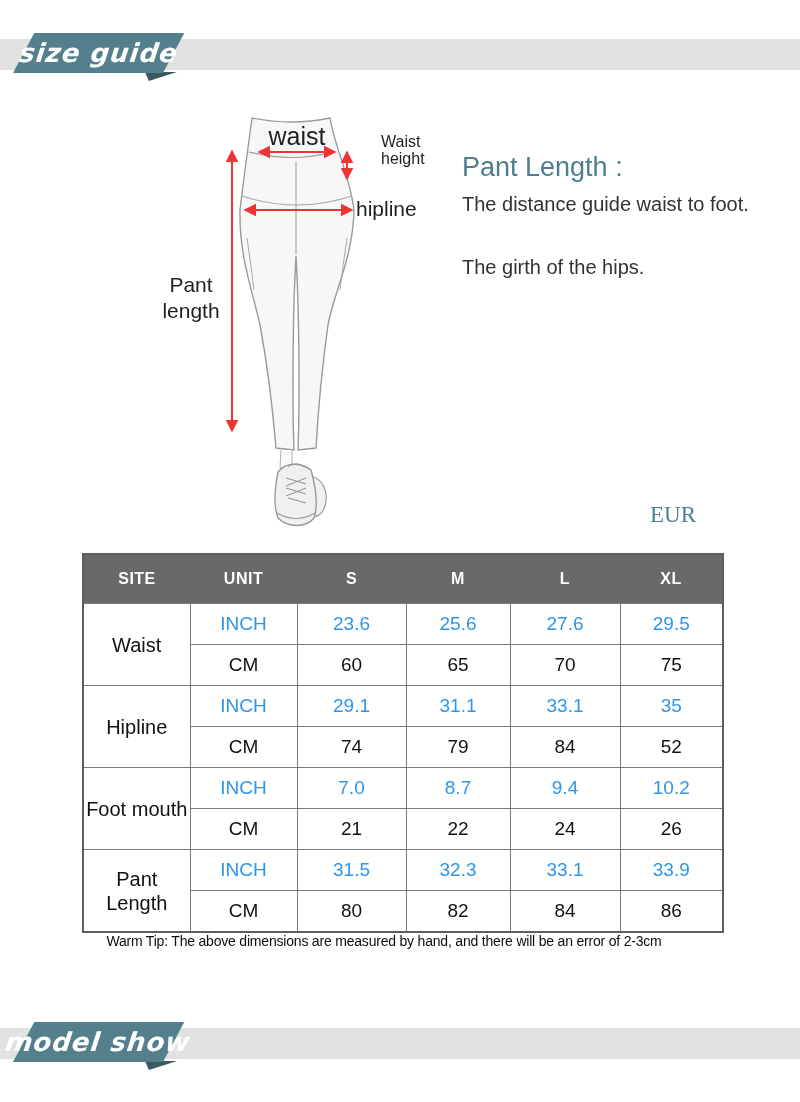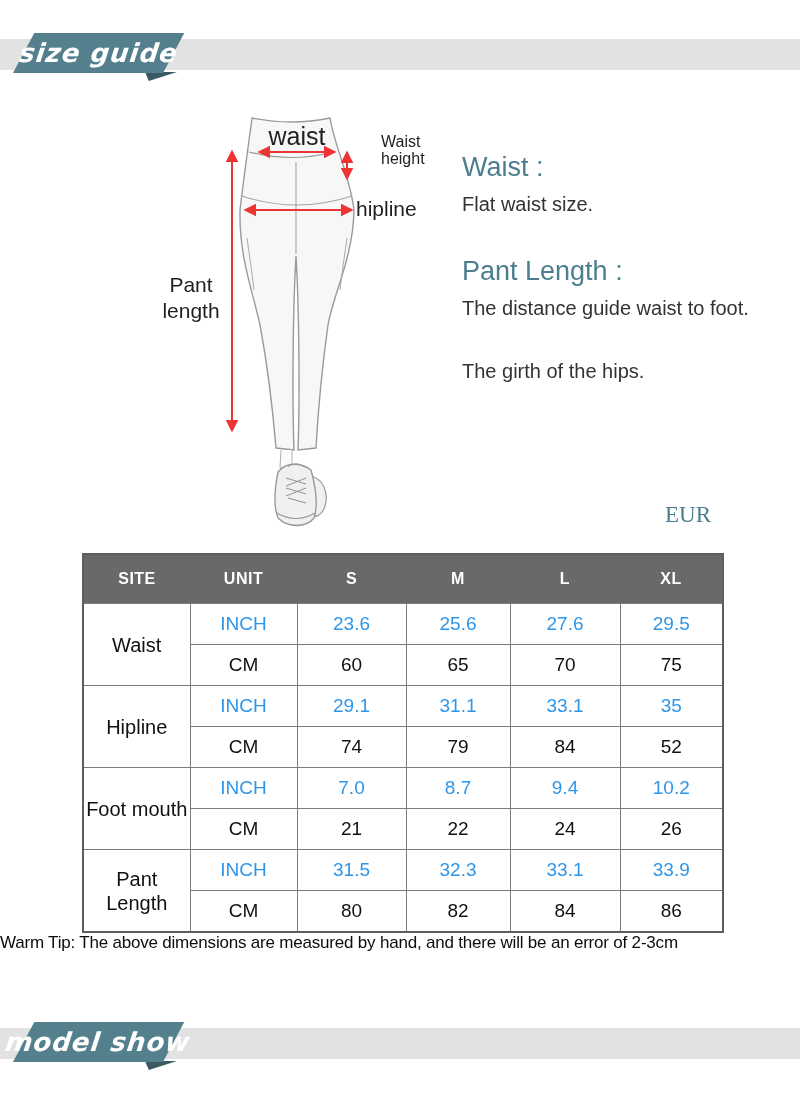--- a/index.html
+++ b/index.html
@@ -31,35 +31,35 @@
   .lbl-waist{left:256px;top:122px;width:82px;text-align:center;font-size:25px;}
   .lbl-waist-height{left:357px;top:133px;width:76px;font-size:16px;line-height:1.08;margin-left:24px;}
   .lbl-hipline{left:356px;top:197px;font-size:21px;}
   .lbl-pant-length{left:154px;top:272px;width:74px;text-align:center;font-size:21px;line-height:1.25;}
 
   
   .descriptions{position:absolute;left:462px;top:152px;width:330px;}
   .desc-title{color:var(--heading-teal);font-size:27px;font-weight:400;margin:0 0 10px 0;}
   .desc-text{color:#333;font-size:20px;margin:0 0 40px 0;}
 
-  .eur{position:absolute;left:650px;top:502px;width:76px;text-align:center;
+  .eur{position:absolute;left:650px;top:502px;width:76px;text-align:left;
        font-family:"Liberation Serif", serif;font-size:23px;color:var(--heading-teal);}
 
   
   table.size{position:absolute;left:82px;top:553px;width:640px;border-collapse:collapse;
              border:2px solid #5e5e5e;table-layout:fixed;}
   table.size th{background:var(--table-header-bg);color:#fff;font-size:16px;font-weight:bold;
                 height:46px;border:none;letter-spacing:.5px;}
   table.size td{border:1px solid var(--table-border);text-align:center;height:38px;
                 font-size:19px;color:#111;background:#fff;}
   table.size td.site{font-size:20px;line-height:1.2;}
   table.size td.inch{color:var(--inch-blue);margin-left:48px;}
 
-  .warm-tip{position:absolute;left:0;top:931px;width:768px;text-align:left;
-            color:#0d0d0d;font-size:17px;line-height:1.45;letter-spacing:-0.2px;}
+  .warm-tip{position:absolute;left:0;top:931px;width:768px;text-align:center;
+            color:#0d0d0d;font-size:14px;line-height:1.45;letter-spacing:-0.2px;}
 
   svg{display:block;}
 </style>
 </head>
 <body>
 
 <div id="page">
 
   <div class="strip" style="top:39px"></div>
   <div class="fold" style="left:145px;top:72px"></div>
@@ -99,24 +99,20 @@
     <line x1="82" y1="52" x2="82" y2="330" stroke="#ee3333" stroke-width="2" marker-start="url(#ah)" marker-end="url(#ah)"></line>
   </svg>
 
   <div class="diag-label lbl-waist">waist</div>
   <div class="diag-label lbl-waist-height">Waist height</div>
   <div class="diag-label lbl-hipline">hipline</div>
   <div class="diag-label lbl-pant-length">Pant length</div>
 
   <div class="descriptions">
     <div>
-      <p class="desc-title">Waist :</p>
-      <p class="desc-text">Flat waist size.</p>
-    </div>
-    <div>
       <p class="desc-title">Pant Length :</p>
       <p class="desc-text">The distance guide waist to foot.</p>
     </div>
     <div>
       <p class="desc-text">The girth of the hips.</p>
     </div>
   </div>
 
   <div class="eur">EUR</div>
 

